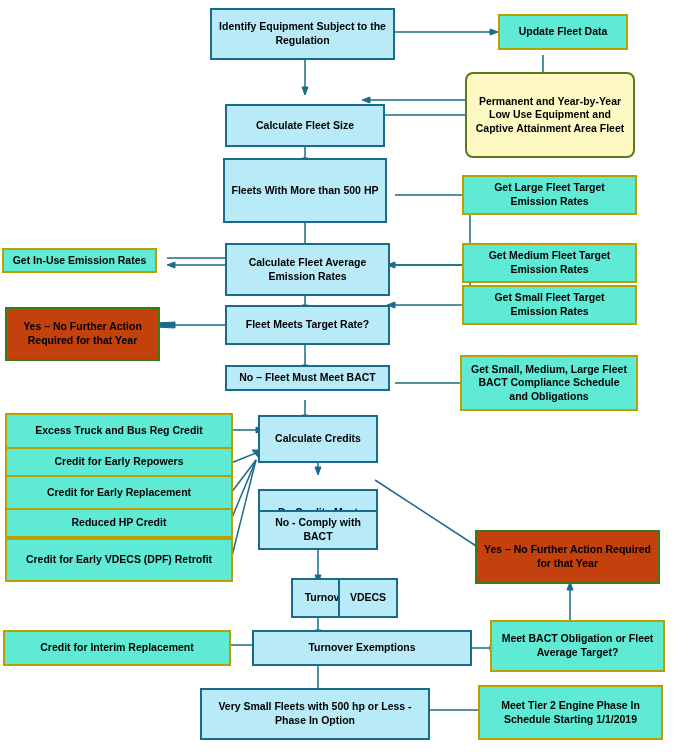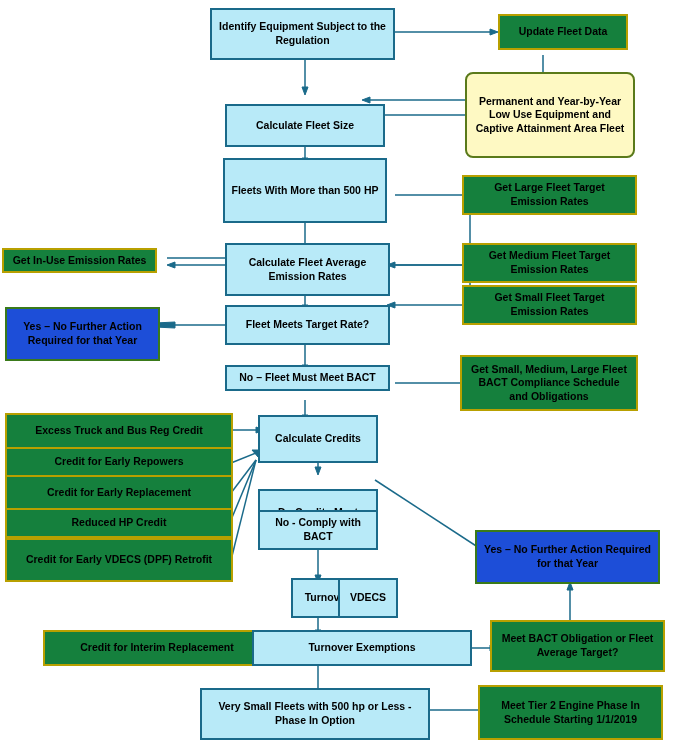--- a/index.html
+++ b/index.html
@@ -28,27 +28,27 @@
       font-weight: 600;
       line-height: 1.3;
       padding: 4px 6px;
     }
     .box-blue {
       background: #b8eaf8;
       border-color: #1a6a8a;
       color: #000;
     }
     .box-yellow {
-      background: #15803d;
+      background: #5eead4;
       border-color: #b8a000;
       color: #000;
       align-items: center;
     }
     .box-green {
-      background: #1d4ed8;
+      background: #c2410c;
       border-color: #3a7a1a;
       color: #000;
     }
     .box-olive {
       background: #fef9c3;
       border-color: #5a7a1a;
       color: #000;
       border-radius: 8px;
     }
     svg.arrows {
@@ -272,21 +272,21 @@
   </div>
 
   <div class="box box-blue" style="left:258px;top:578px;width:72px;height:40px;margin-left:33px;">
     <span>Turnover</span>
   </div>
 
   <div class="box box-blue" style="left:338px;top:578px;width:60px;height:40px;">
     <span>VDECS</span>
   </div>
 
-  <div class="box box-yellow" style="left:3px;top:630px;width:228px;height:36px;margin-left:40px;">
+  <div class="box box-yellow" style="left:3px;top:630px;width:228px;height:36px;">
     <span>Credit for Interim Replacement</span>
   </div>
 
   <div class="box box-blue" style="left:252px;top:630px;width:220px;height:36px;">
     <span>Turnover Exemptions</span>
   </div>
 
   <div class="box box-yellow" style="left:490px;top:620px;width:175px;height:52px;">
     <span>Meet BACT Obligation or Fleet Average Target?</span>
   </div>

